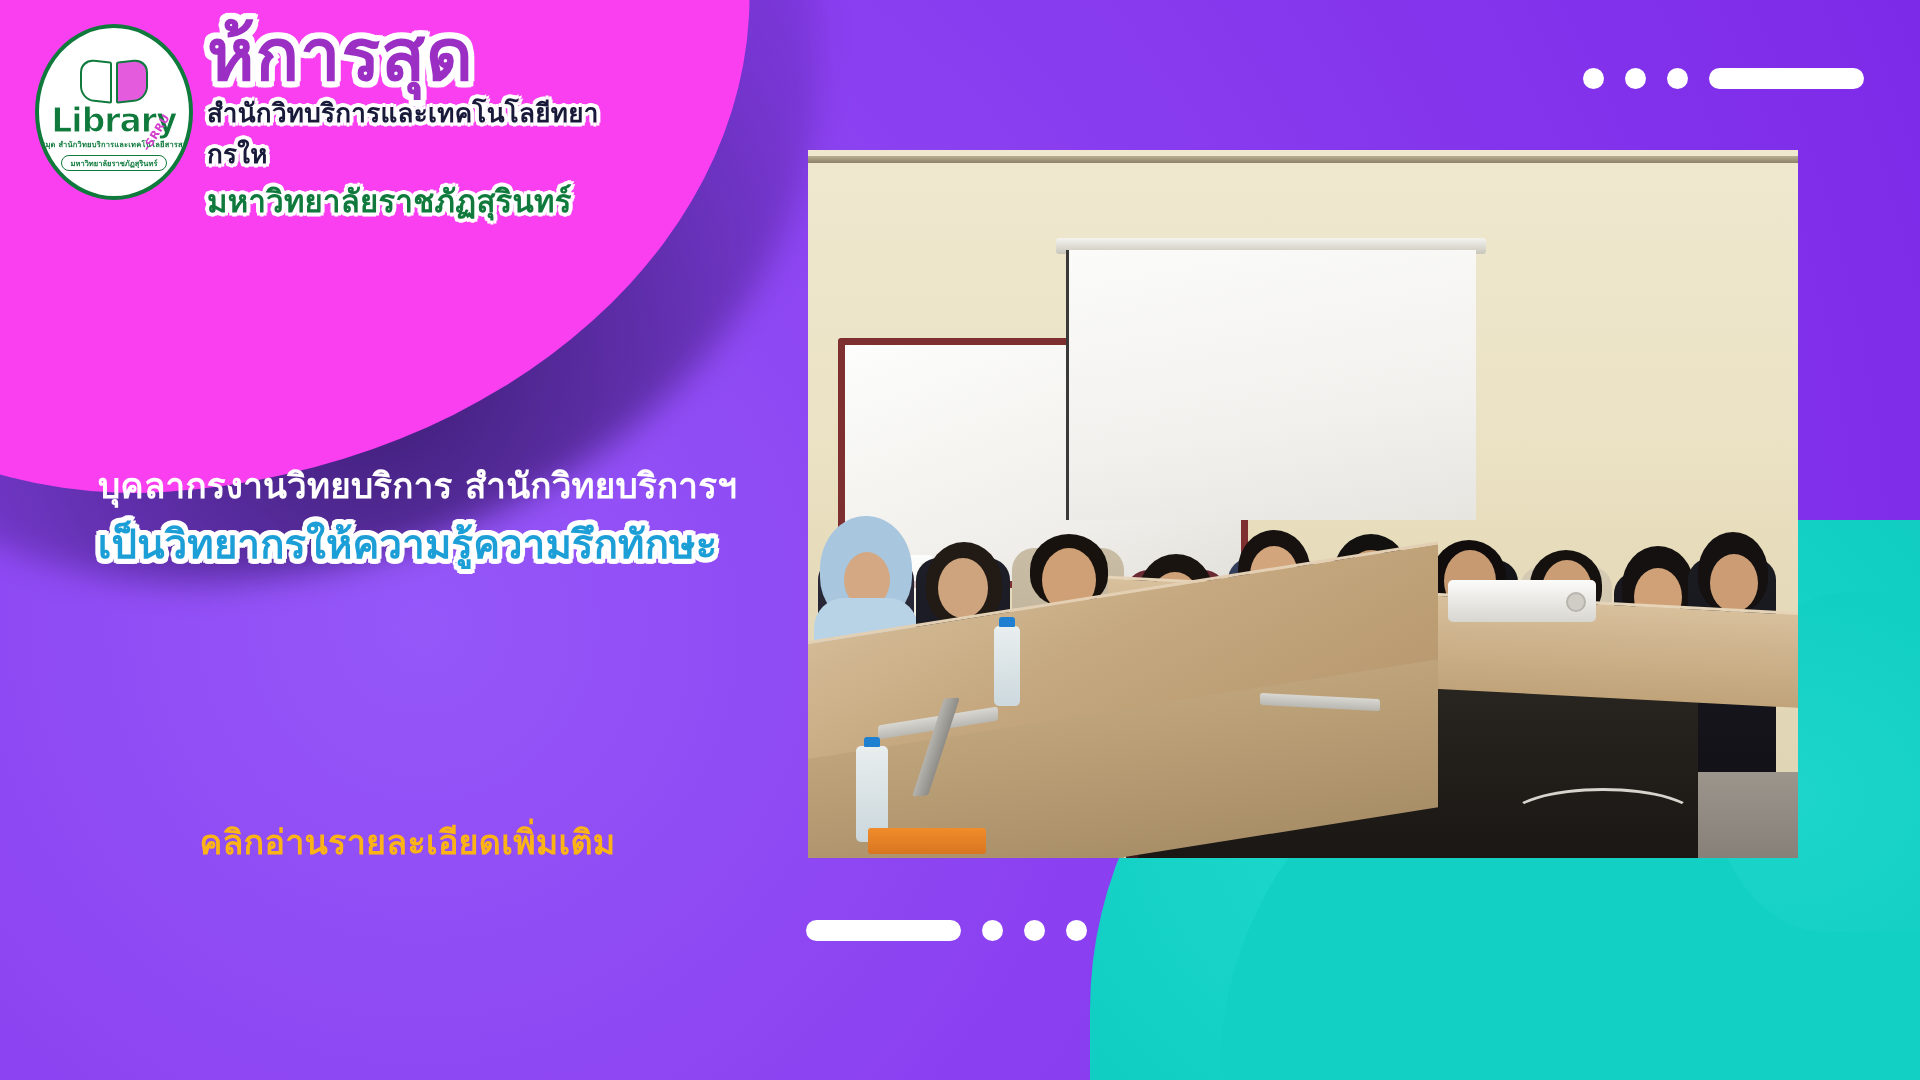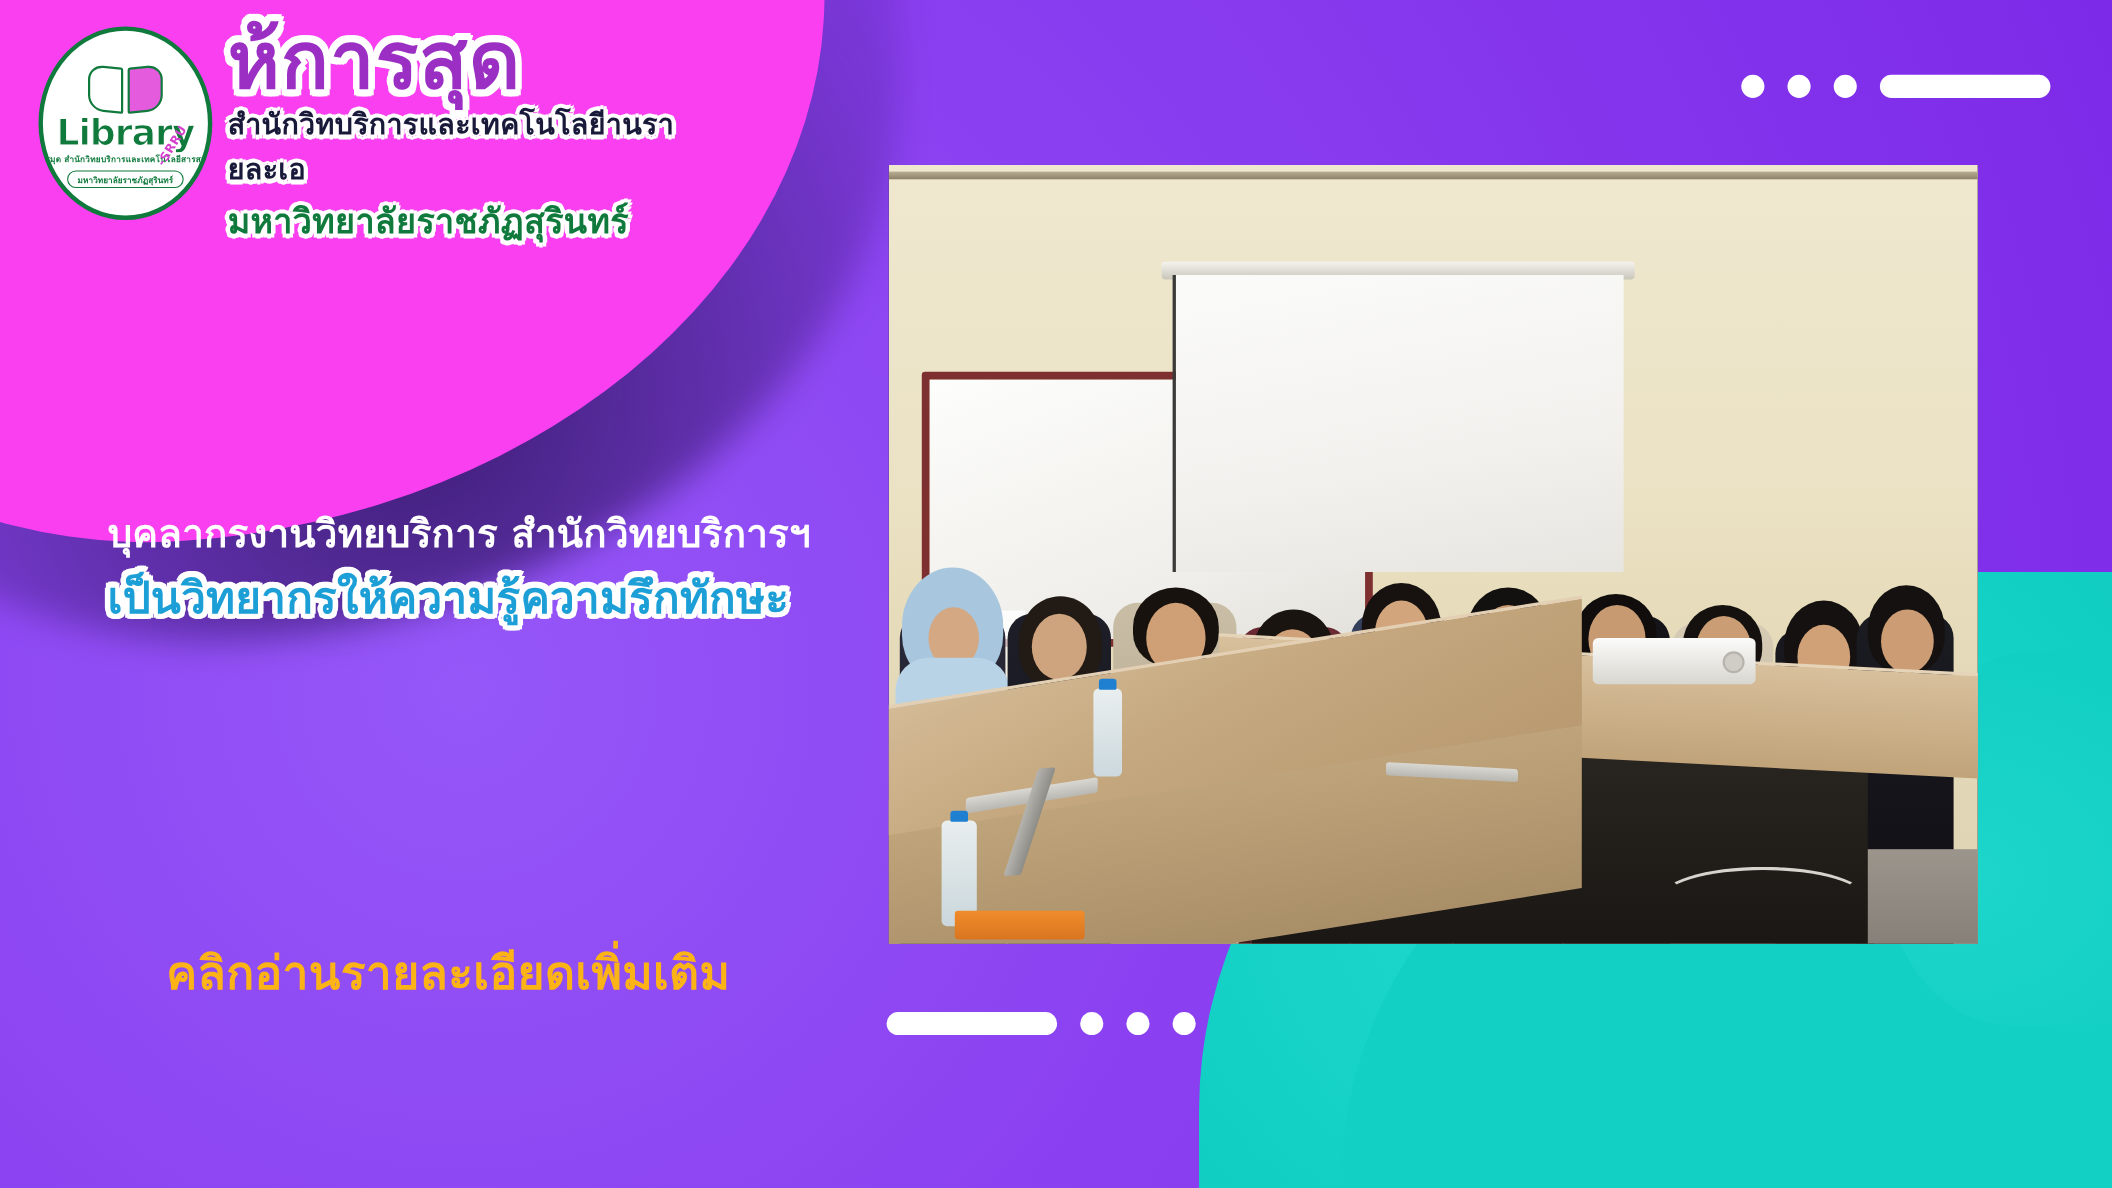--- a/index.html
+++ b/index.html
@@ -82,21 +82,21 @@
          letter-spacing:.2px;padding-left:20px; }
   .hl2, .hl3 { font-size:40px; font-weight:bold; color:#1c9ed6; line-height:1.3;
       letter-spacing:.2px;
       text-shadow:-4px -4px 0 #fff,4px -4px 0 #fff,-4px 4px 0 #fff,4px 4px 0 #fff,
                   -5px 0 0 #fff,5px 0 0 #fff,0 -5px 0 #fff,0 5px 0 #fff,
                   -2px -5px 0 #fff,2px -5px 0 #fff,-2px 5px 0 #fff,2px 5px 0 #fff; }
   .hl2 { margin-top:10px; }
   .hl3 { margin-top:14px; }
 
   .cta { position:absolute; left:0; top:815px; width:815px; text-align:center;
-      font-size:42px; font-weight:bold; color:#fcb316; letter-spacing:.3px;margin-top:36px; }
+      font-size:34px; font-weight:bold; color:#fcb316; letter-spacing:.3px; }
 
   
   .photo { position:absolute; left:808px; top:150px; width:990px; height:708px;
       overflow:hidden; background:#2a2a2a; }
   .ph-wall { position:absolute; inset:0;
       background:linear-gradient(180deg,#efe8cf 0%,#ebe2c4 42%,#e6dcbb 58%,#ddd3b2 100%); }
   .ph-rail { position:absolute; left:0; top:6px; width:100%; height:7px;
       background:linear-gradient(180deg,#b9ae92,#8d8269); }
   .ph-screen-box { position:absolute; left:248px; top:88px; width:430px; height:16px;
       background:linear-gradient(180deg,#f4f3ef,#c9c6bb); border-radius:3px; }
@@ -166,21 +166,21 @@
         <span class="pg l"></span>
           <span class="pg r"></span>
       </div>
       <div class="logo-word">Library</div>
       <div class="logo-srru">-SRRU</div>
       <div class="logo-thai-sm">ห้องสมุด สำนักวิทยบริการและเทคโนโลยีสารสนเทศ</div>
       <div class="logo-pill">มหาวิทยาลัยราชภัฏสุรินทร์</div>
     </div>
     <div class="logo-text">
       <div class="logo-title">ห้การสุด</div>
-      <div class="logo-sub1">สำนักวิทบริการและเทคโนโลยีานรายละเอ</div>
+      <div class="logo-sub1">สำนักวิทบริการและเทคโนโลยีทยากรให</div>
       <div class="logo-sub2">มหาวิทยาลัยราชภัฏสุรินทร์</div>
     </div>
   </div>
 
   <div class="headline">
     <div class="hl1">บุคลากรงานวิทยบริการ สำนักวิทยบริการฯ</div>
     <div class="hl2">เป็นวิทยากรให้ความรู้ความรึกทักษะ</div>
   </div>
   <div class="cta">คลิกอ่านรายละเอียดเพิ่มเติม</div>
 

